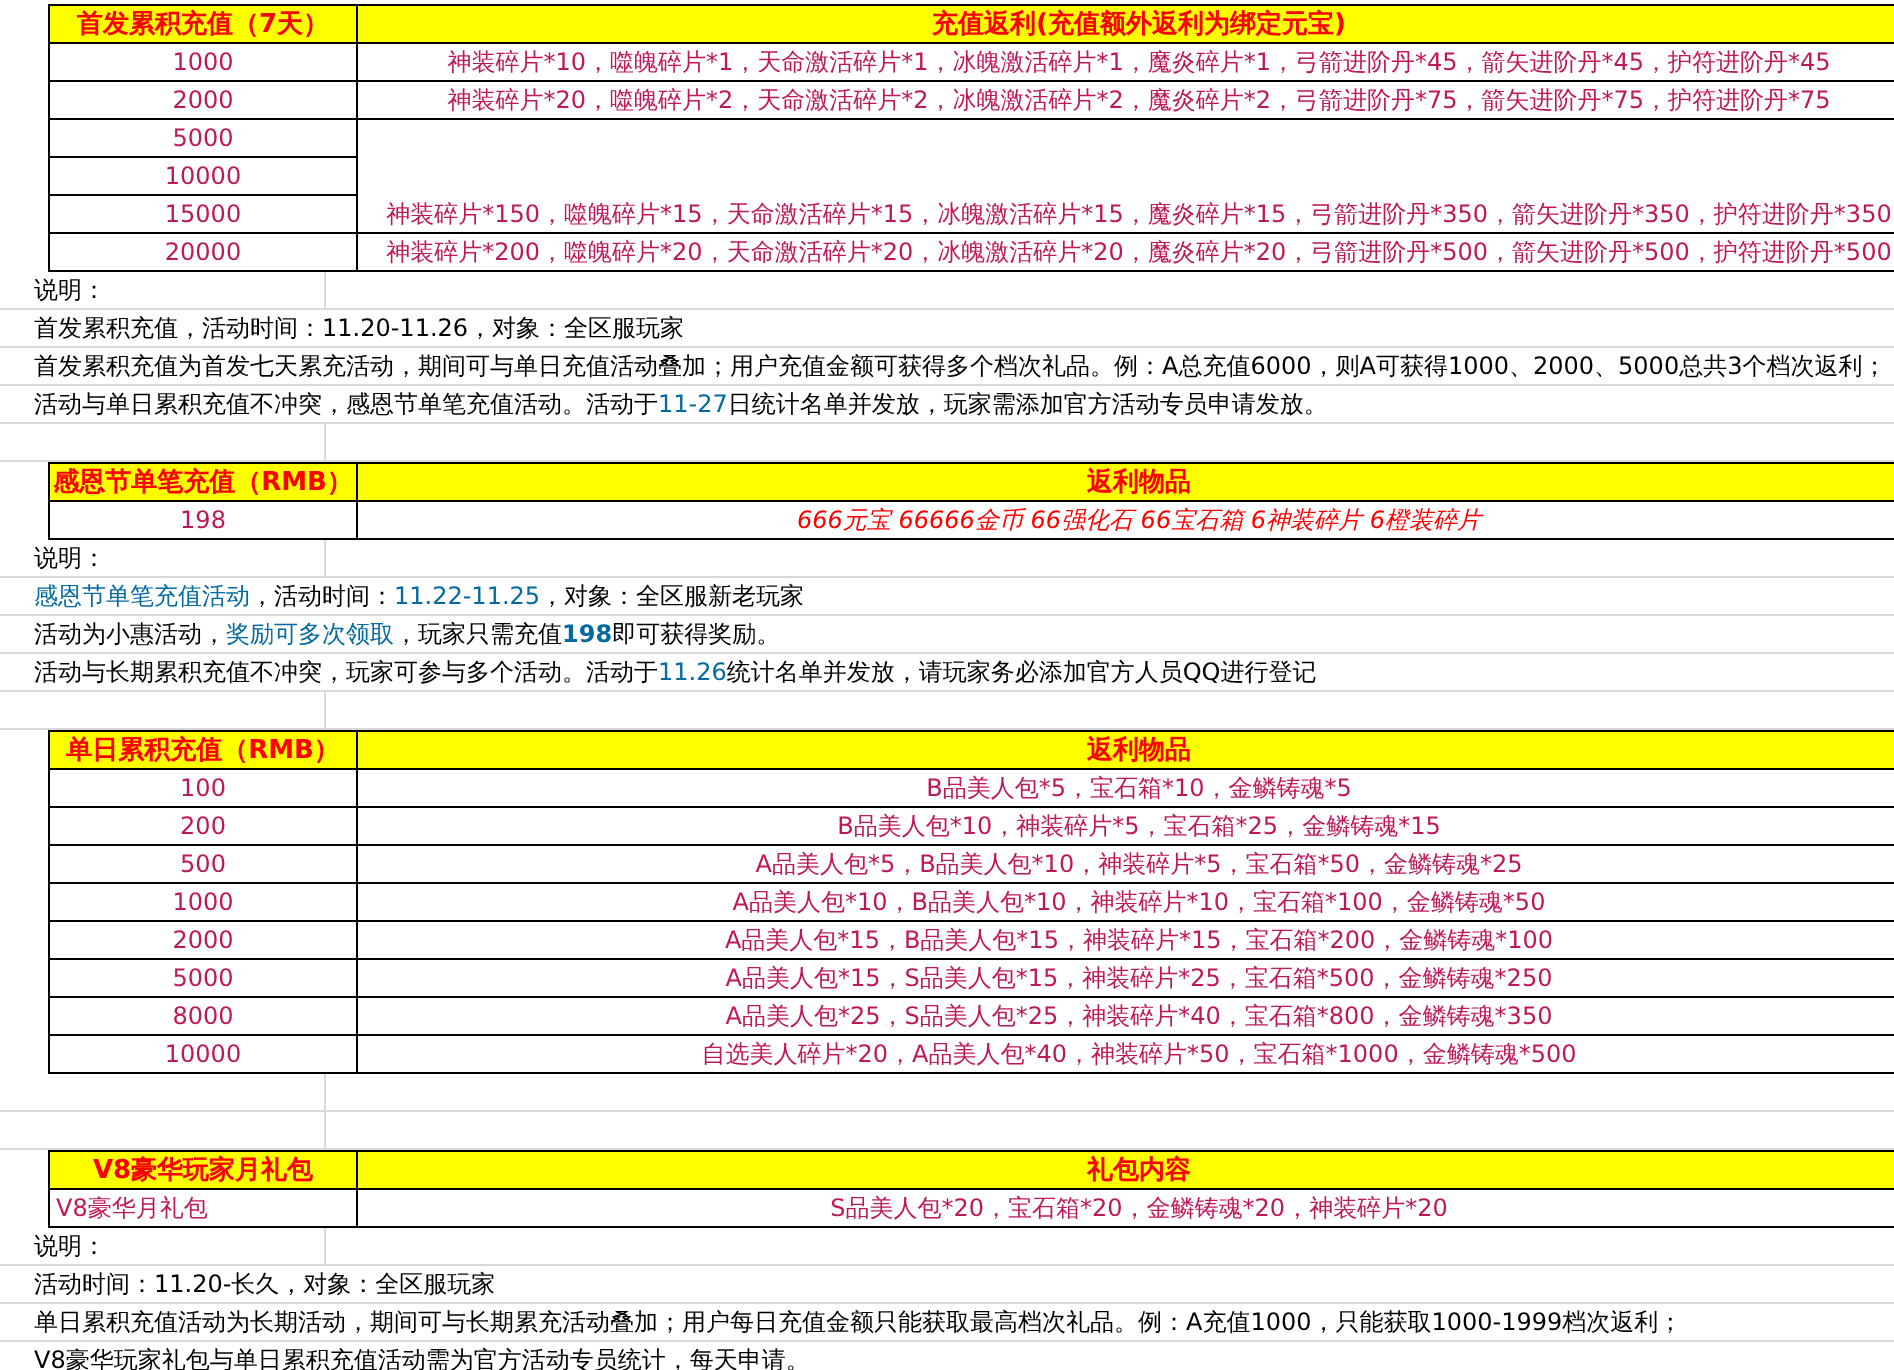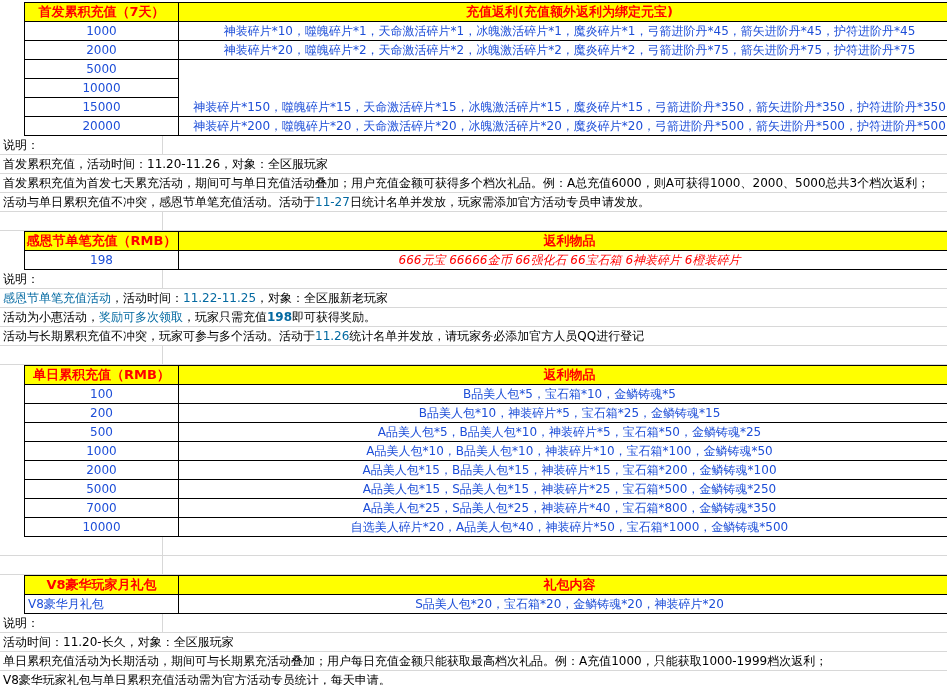--- a/index.html
+++ b/index.html
@@ -10,34 +10,34 @@
   }
   #sheet{position:relative;padding-top:2px;}
 
   
   .tbl{margin-left:24px;width:937px;border-top:1px solid #000;border-left:1px solid #000;box-sizing:border-box;}
   .row{display:flex;height:19px;box-sizing:border-box;}
   .cell{
     box-sizing:border-box;height:19px;
     border-right:1px solid #000;border-bottom:1px solid #000;
     display:flex;align-items:center;justify-content:center;
-    font-size:12px;color:#1d4ed8;white-space:nowrap;overflow:hidden;
+    font-size:12px;color:#be185d;white-space:nowrap;overflow:hidden;
   }
   .c1{width:154px;}
   .c2{width:782px;}
   .header-row .cell{background:#ffff00;color:#ff0000;font-weight:bold;font-size:13px;}
   .cell.red-text{color:#ff0000;font-style:italic;}
   .cell.left{justify-content:flex-start;padding-left:3px;}
 
   
   .note-line,.blank-row{
     position:relative;height:19px;box-sizing:border-box;
     border-bottom:1px solid #d8d8d8;
     font-size:12px;color:#000;line-height:18px;white-space:nowrap;overflow:hidden;
-    padding-left:3px;width:947px;
+    padding-left:17px;width:947px;
   }
   .vline::after{
     content:"";position:absolute;left:162px;top:0;bottom:0;width:1px;background:#d8d8d8;
   }
   .seg-red{color:#0369a1;}
   .seg-bold{font-weight:bold;}
 </style>
 </head>
 <body>
 
@@ -113,21 +113,21 @@
       </div>
       <div class="row">
         <div class="cell c1">2000</div>
         <div class="cell c2">A品美人包*15，B品美人包*15，神装碎片*15，宝石箱*200，金鳞铸魂*100</div>
       </div>
       <div class="row">
         <div class="cell c1">5000</div>
         <div class="cell c2">A品美人包*15，S品美人包*15，神装碎片*25，宝石箱*500，金鳞铸魂*250</div>
       </div>
       <div class="row">
-        <div class="cell c1">7000</div>
+        <div class="cell c1">8000</div>
         <div class="cell c2">A品美人包*25，S品美人包*25，神装碎片*40，宝石箱*800，金鳞铸魂*350</div>
       </div>
       <div class="row">
         <div class="cell c1">10000</div>
         <div class="cell c2">自选美人碎片*20，A品美人包*40，神装碎片*50，宝石箱*1000，金鳞铸魂*500</div>
       </div>
     </div>
     <div class="blank-row vline"></div>
     <div class="blank-row vline"></div>
     <div class="tbl">

